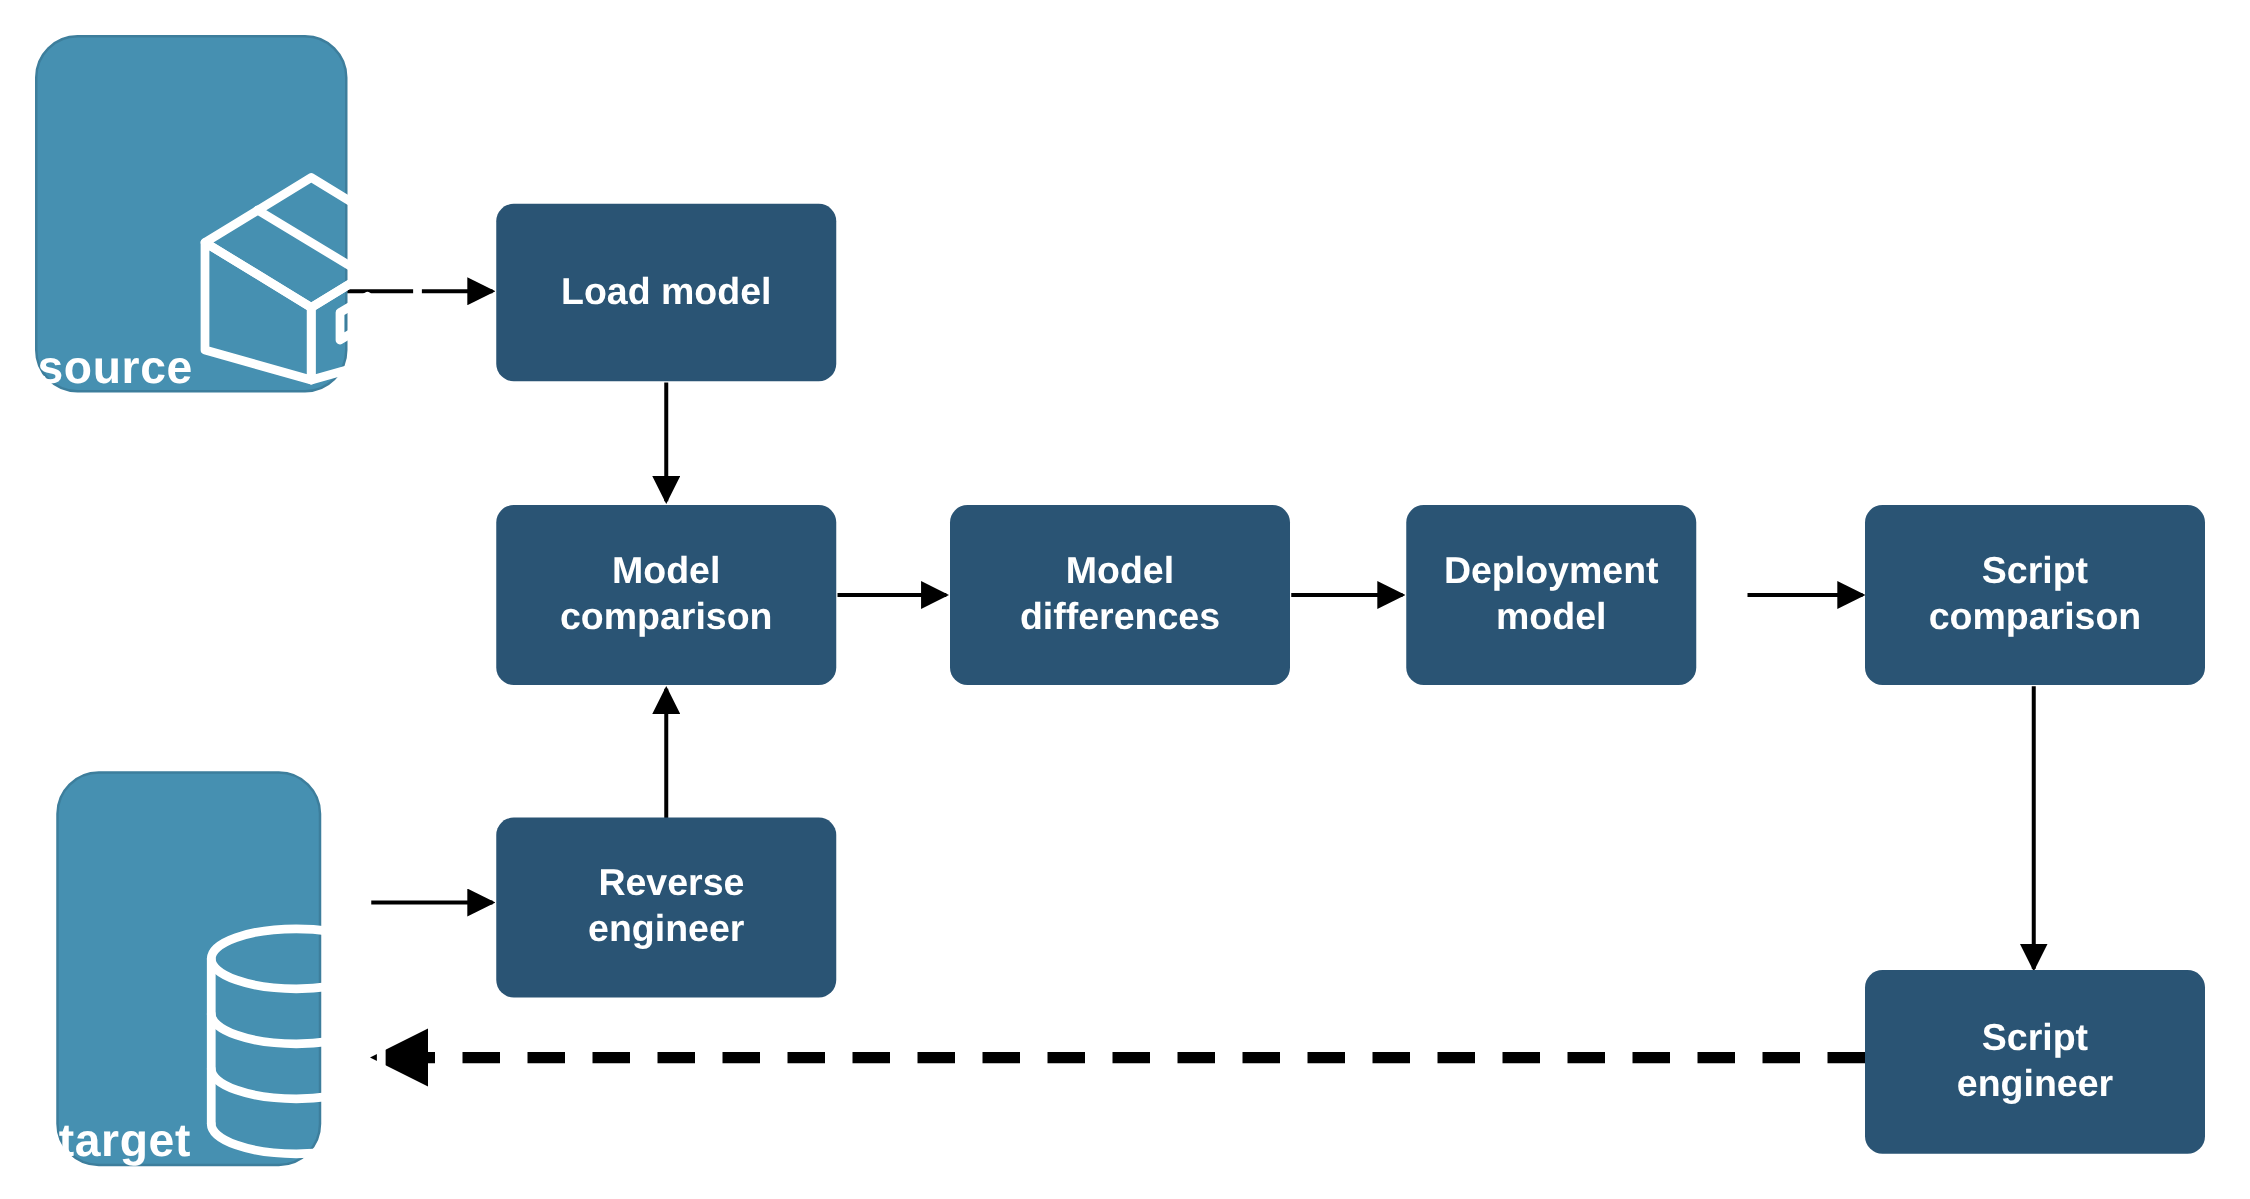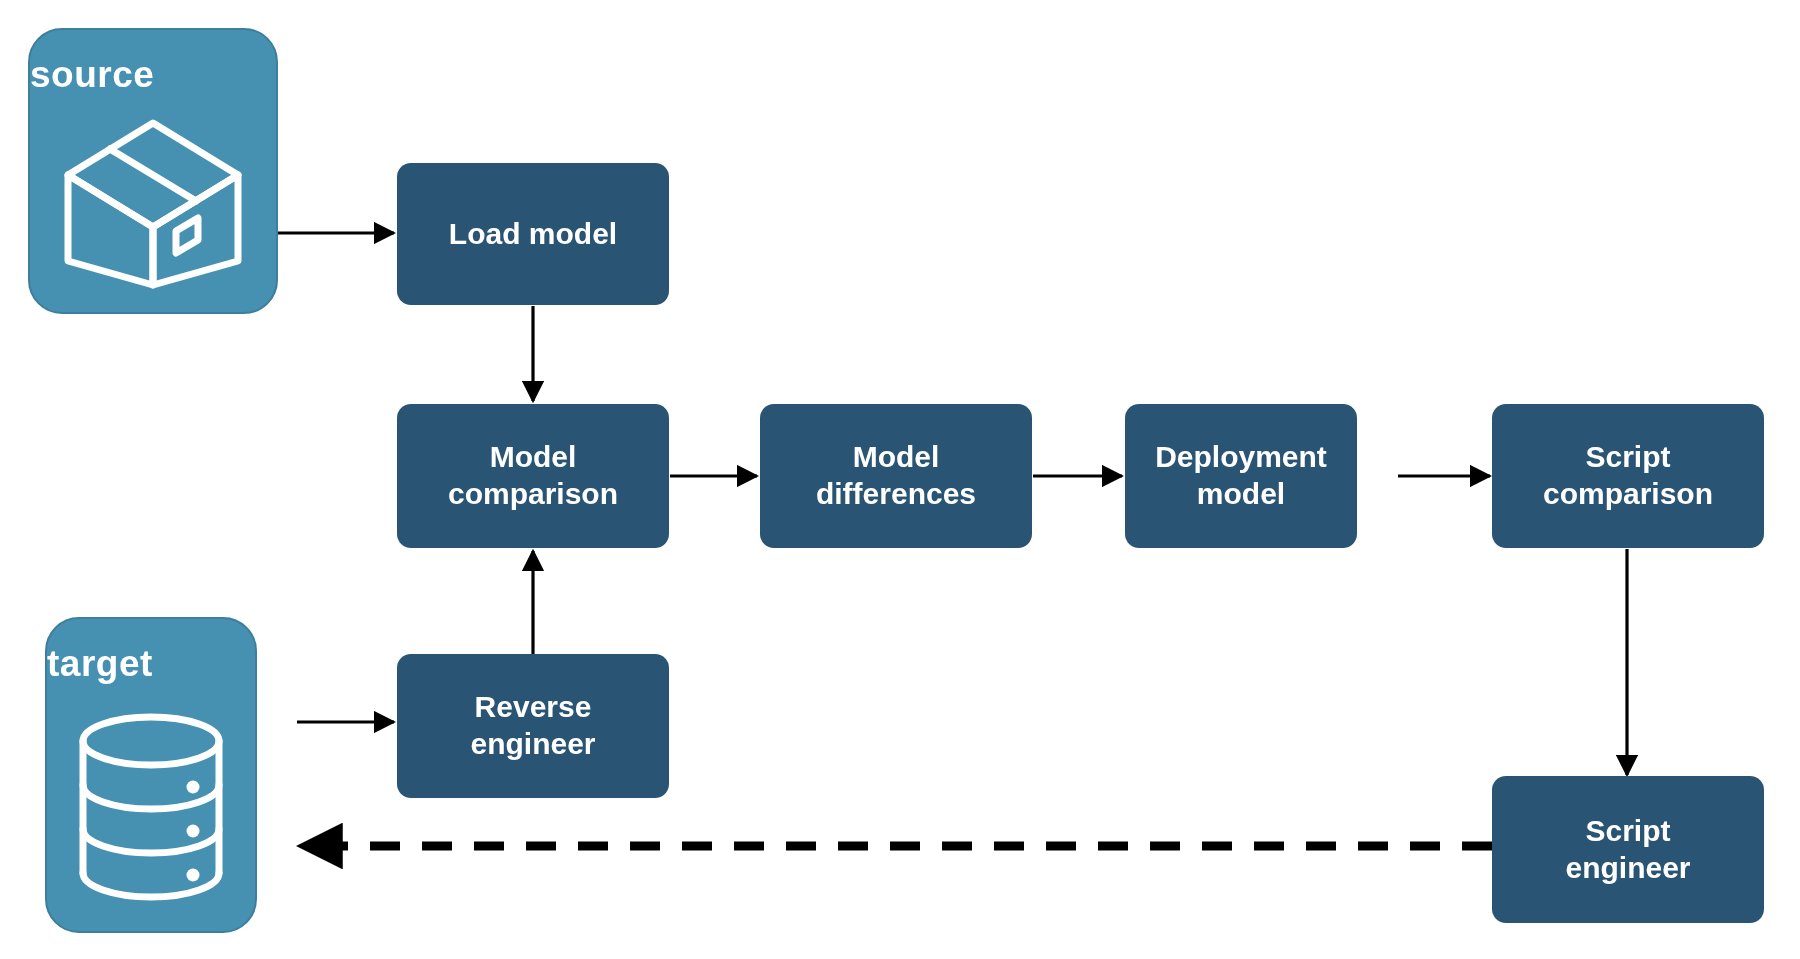--- a/index.html
+++ b/index.html
@@ -19,22 +19,21 @@
     overflow: hidden;
   }
   
   .entity {
     position: absolute;
     background: #4690b1;
     border: 2px solid #3d7e9c;
     border-radius: 34px;
     box-sizing: border-box;
     display: flex;
-    flex-direction: column;
-    align-items: flex-start;
+    align-items: flex-end;
   }
   .entity-label {
     color: #ffffff;
     font-weight: bold;
     font-size: 37px;
     letter-spacing: 0.5px;
     line-height: 1;
     margin-top: 26px;
     text-align: center;
     user-select: none;
@@ -190,20 +189,20 @@
     </div>
   </div>
 
   <div class="process" style="left:1492px; top:776px; width:272px; height:147px;">
     <div>
       <span>Script</span>
       <span>engineer</span>
     </div>
   </div>
 
-  <div class="process" style="left:397px; top:654px; width:272px; height:144px;">
+  <div class="process" style="left:397px; top:654px; width:272px; height:144px;text-align:right;">
     <div>
       <span>Reverse</span>
       <span>engineer</span>
     </div>
   </div>
 
 </div>
 
 </body></html>

